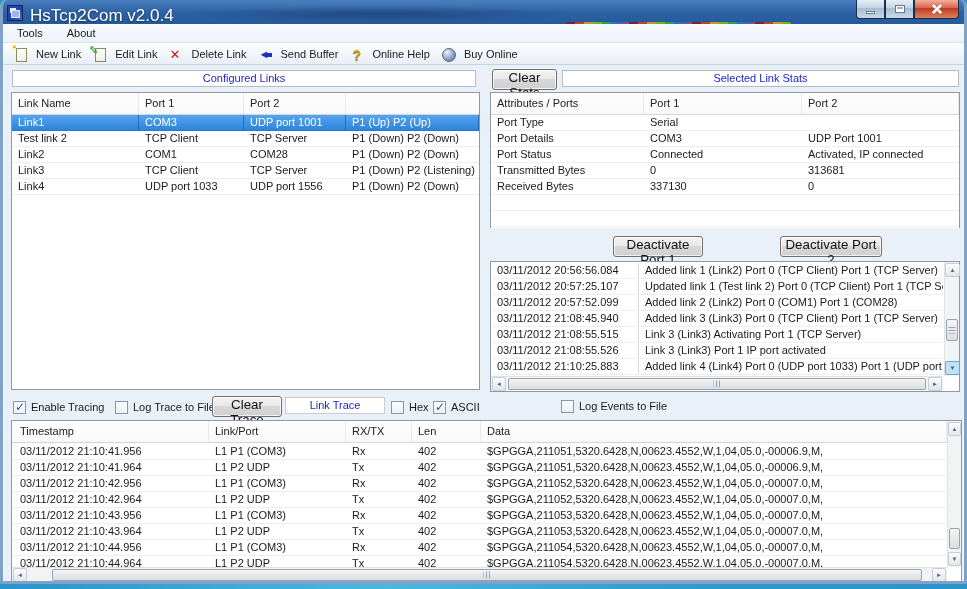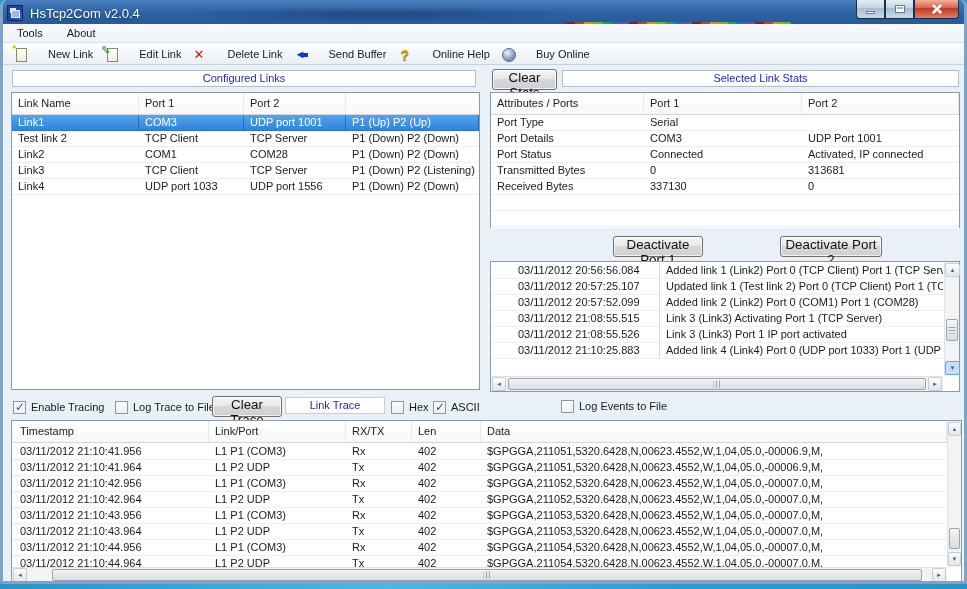--- a/index.html
+++ b/index.html
@@ -13,21 +13,21 @@
             box-shadow:inset 0 0 0 1px rgba(255,255,255,.35); }
 
   
   .titlebar { position:absolute; left:-3px; top:0; width:967px; height:27px;
               background:linear-gradient(#4a80bf,#2d62a6 45%,#255796);
               border-radius:6px 6px 0 0; }
   .app-icon { position:absolute; left:7px; top:5px; width:16px; height:16px;
               background:linear-gradient(135deg,#2244aa 60%,#4466cc); border:1px solid #102a60; }
   .app-icon::before { content:""; position:absolute; left:2px; top:2px; width:6px; height:5px; background:#e8e8f8; }
   .app-icon::after  { content:""; position:absolute; right:2px; bottom:2px; width:7px; height:6px; background:#9db6e8; border:1px solid #e8eef8; }
-  .title { position:absolute; left:30px; top:6px; color:#fff; font-size:13px;
+  .title { position:absolute; left:30px; top:6px; color:#fff; font-size:17px;
            text-shadow:0 1px 2px rgba(0,0,0,.5); }
   .title-smudge { position:absolute; left:180px; top:6px; width:400px; height:16px; border-radius:50%;
                   background:radial-gradient(ellipse at center, rgba(5,10,40,.28), rgba(0,0,0,0) 70%); }
   .rainbow { position:absolute; left:566px; top:22px; width:225px; height:4px; opacity:.85; border-radius:2px;
              background:repeating-linear-gradient(90deg,#8b1a1a 0 9px,#cc4422 9px 18px,#d9a810 18px 27px,#7ec800 27px 36px,#28a860 36px 45px,#2277cc 45px 54px,#7755aa 54px 63px); }
   .winbtns { position:absolute; right:8px; top:0; display:flex; }
   .wbtn { width:29px; height:19px; border:1px solid #18304e; border-top:none;
           background:linear-gradient(#e6eef6,#c3d2e2 45%,#a8bdd2 46%,#c8d8e8);
           display:flex; align-items:center; justify-content:center; position:relative; }
   .wbtn.min { border-radius:0 0 0 4px; }
@@ -42,21 +42,21 @@
   .g-x2 { transform:translate(-50%,-50%) rotate(-45deg); }
 
   
   .menubar { position:absolute; left:0; top:24px; width:961px; height:19px;
              background:linear-gradient(#f7fafd,#eef3f9); border-bottom:1px solid #d8e0ea;
              display:flex; align-items:center; padding-left:10px; gap:16px; }
   .menu-item { padding:1px 4px; cursor:default; }
   .toolbar { position:absolute; left:0; top:43px; width:961px; height:22px;
              background:linear-gradient(#fdfeff,#e9eff7); border-bottom:1px solid #c9d3e0;
              display:flex; align-items:center; padding-left:6px; }
-  .tbtn { display:flex; align-items:center; gap:20px; padding:2px 7px 2px 4px; border-radius:2px; }
+  .tbtn { display:flex; align-items:center; gap:8px; padding:2px 7px 2px 4px; border-radius:2px; }
   .ticon { width:15px; height:14px; position:relative; display:inline-block; flex:0 0 15px; }
   .i-new::before,.i-edit::before { content:""; position:absolute; left:3px; top:1px; width:9px; height:12px;
           background:linear-gradient(#fff,#f0eedc); border:1px solid #8a8a6a; }
   .i-new::after { content:"✶"; position:absolute; left:-2px; top:-4px; font-size:8px; color:#e0b800; }
   .i-edit::after { content:"✎"; position:absolute; left:-3px; top:-3px; font-size:11px; color:#159a15; font-weight:bold; }
   .i-del::before { content:"✕"; position:absolute; left:1px; top:0; font-size:13px; font-weight:bold; color:#cc1515; }
   .i-send::before { content:"◄"; position:absolute; left:1px; top:1px; font-size:11px; color:#1535c0; }
   .i-send::after { content:""; position:absolute; left:8px; top:6px; width:6px; height:4px; background:#1535c0; }
   .i-help::before { content:"?"; position:absolute; left:3px; top:0; font-size:14px; font-weight:bold;
                     color:#d8ae00; text-shadow:0 1px 1px #555; }
@@ -69,21 +69,21 @@
 
   
   .lview { position:absolute; background:#fff; border:1px solid #8d99a7; }
   .lv-head { display:grid; height:22px; border-bottom:1px solid #d5d5d5; background:linear-gradient(#fff,#f7f8fa); }
   .lv-head > div { line-height:21px; padding-left:6px; color:#222; border-right:1px solid #e9e9e9; }
   .lv-body .row { display:grid; height:16px; border-bottom:1px solid #efefef; }
   .lv-body .row > div { line-height:15px; padding-left:6px; white-space:nowrap; overflow:hidden; }
   .cols-links { grid-template-columns:127px 105px 102px 1fr; }
   .cols-stats { grid-template-columns:153px 158px 1fr; }
   .cols-trace { grid-template-columns:197px 137px 66px 69px 1fr; }
-  .cols-events { grid-template-columns:148px 1fr;padding-left:21px; }
+  .cols-events { grid-template-columns:148px 1fr; }
   .row.sel { background:linear-gradient(#55a4ee,#2e84dc); color:#fff; border-bottom:1px solid #2a78cc; }
   .row.sel > div { border-right:1px solid rgba(10,60,120,.45); }
   .stats-empty { height:33px; background:repeating-linear-gradient(#fff 0 15px,#efefef 15px 16px); }
 
   
   .btn { position:absolute; border:1px solid #707070; border-radius:3px; background:linear-gradient(#f5f5f5,#e8e8e8 45%,#d8d8d8 46%,#cfcfcf);
          text-align:center; color:#111; box-shadow:inset 0 0 0 1px rgba(255,255,255,.7); }
 
   
   .check { position:absolute; display:flex; align-items:center; gap:5px; height:14px;text-align:right; }
@@ -251,20 +251,24 @@
         </div>
         <div class="row cols-events">
           <div style="border-right: 1px solid rgb(216, 216, 216);">03/11/2012 20:57:25.107</div>
           <div>Updated link 1 (Test link 2) Port 0 (TCP Client) Port 1 (TCP Server)</div>
         </div>
         <div class="row cols-events">
           <div style="border-right: 1px solid rgb(216, 216, 216);">03/11/2012 20:57:52.099</div>
           <div>Added link 2 (Link2) Port 0 (COM1) Port 1 (COM28)</div>
         </div>
         <div class="row cols-events">
+          <div style="border-right: 1px solid rgb(216, 216, 216);">03/11/2012 21:08:45.940</div>
+          <div>Added link 3 (Link3) Port 0 (TCP Client) Port 1 (TCP Server)</div>
+        </div>
+        <div class="row cols-events">
           <div style="border-right: 1px solid rgb(216, 216, 216);">03/11/2012 21:08:55.515</div>
           <div>Link 3 (Link3) Activating Port 1 (TCP Server)</div>
         </div>
         <div class="row cols-events">
           <div style="border-right: 1px solid rgb(216, 216, 216);">03/11/2012 21:08:55.526</div>
           <div>Link 3 (Link3) Port 1 IP port activated</div>
         </div>
         <div class="row cols-events">
           <div style="border-right: 1px solid rgb(216, 216, 216);">03/11/2012 21:10:25.883</div>
           <div>Added link 4 (Link4) Port 0 (UDP port 1033) Port 1 (UDP port 1556)</div>

